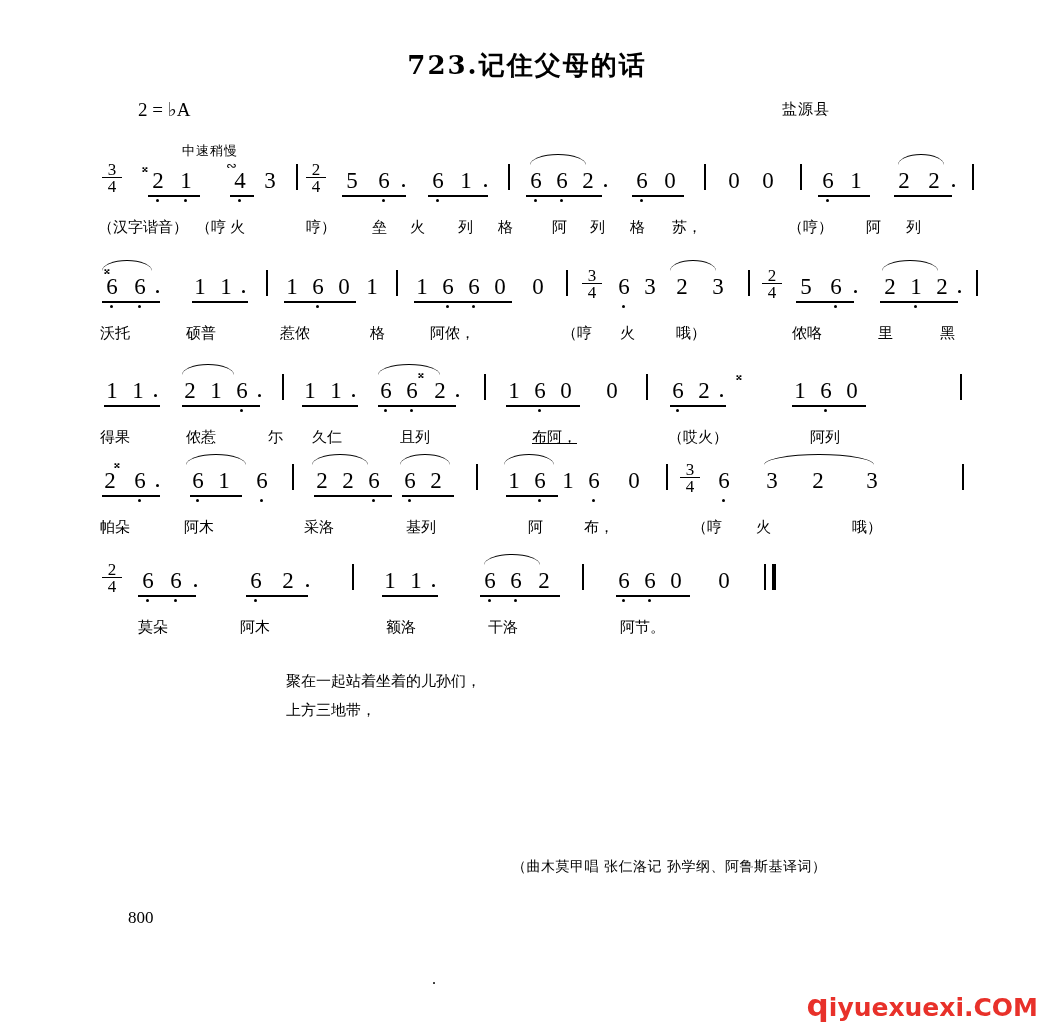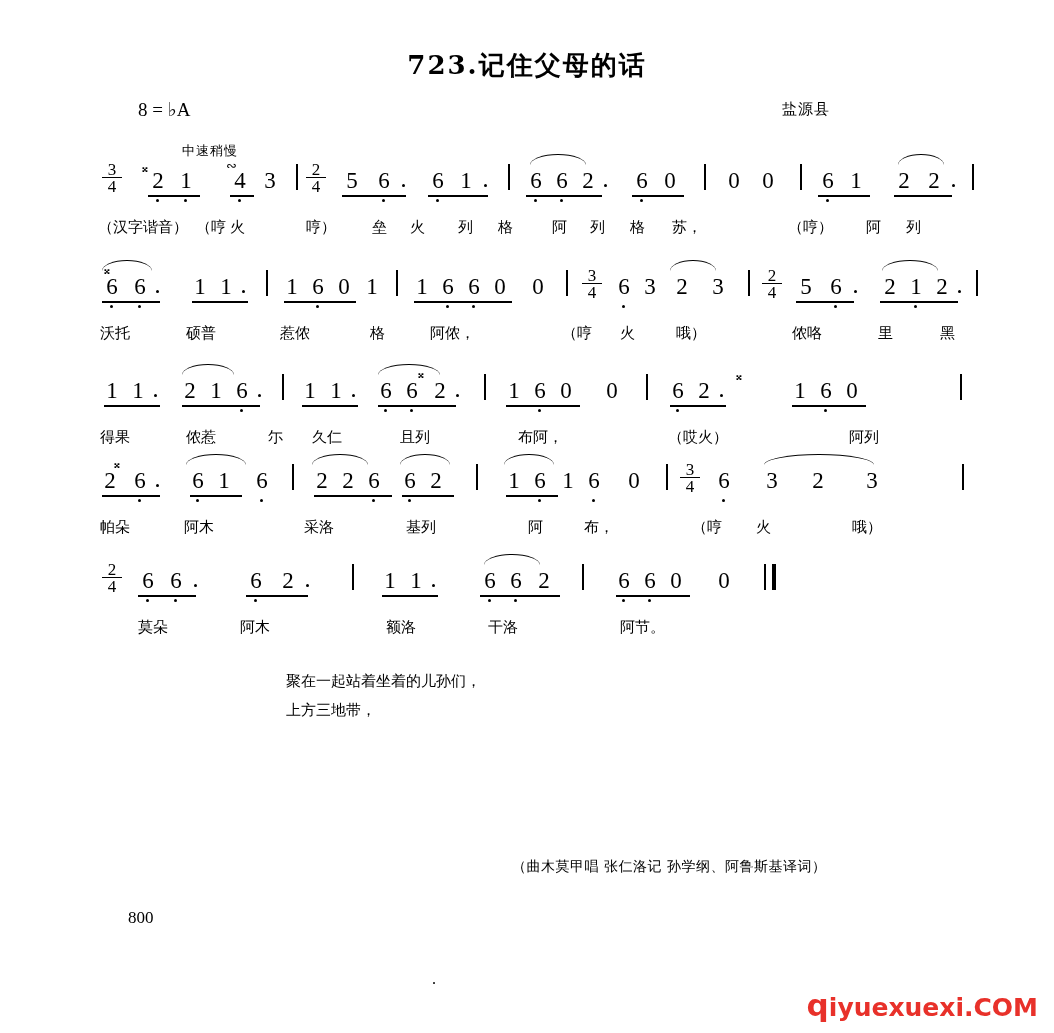--- a/index.html
+++ b/index.html
@@ -233,21 +233,21 @@
   .watermark .wm-com {
     color: #e8312a;
   }
 </style>
 </head>
 <body>
 
 <div class="title">723.记住父母的话</div>
 
 <div class="keysig">
-  <span>8 = ♭A</span>
+  <span>2 = ♭A</span>
 </div>
 
 <div class="region">盐源县</div>
 
 <div class="tempo">中速稍慢</div>
 
 <div class="score">
 
   <div class="sys" style="top:162px;">
     <div class="notes">
@@ -488,23 +488,23 @@
       <div class="dotu" style="left:724px; top:37px;"></div>
 
       <div class="bar" style="left:860px; top:2px;"></div>
     </div>
     <div class="lyrics" style="top:10px;">
       <span class="atl" style="left:0px;">得果</span>
       <span class="atl" style="left:86px;">侬惹</span>
       <span class="atl" style="left:168px;">尓</span>
       <span class="atl" style="left:212px;">久仁</span>
       <span class="atl" style="left:300px;">且列</span>
-      <span class="atl" style="left:418px;">布阿，</span>
+      <span class="atl" style="left:432px;text-decoration:underline;">布阿，</span>
       <span class="atl" style="left:568px;">（哎火）</span>
-      <span class="atl" style="left:710px;padding-left:39px;">阿列</span>
+      <span class="atl" style="left:671px;padding-left:39px;">阿列</span>
     </div>
   </div>
 
   <div class="sys" style="top:462px;">
     <div class="notes">
       <div class="grace" style="left:14px; top:-6px;">𝄪</div>
       <span class="at" style="left:10px; top:6px;">2</span>
       <span class="at" style="left:40px; top:6px;">6</span>
       <div class="dotr" style="left:56px; top:22px;"></div>
       <div class="beam" style="left:2px; top:33px; width:58px;"></div>

